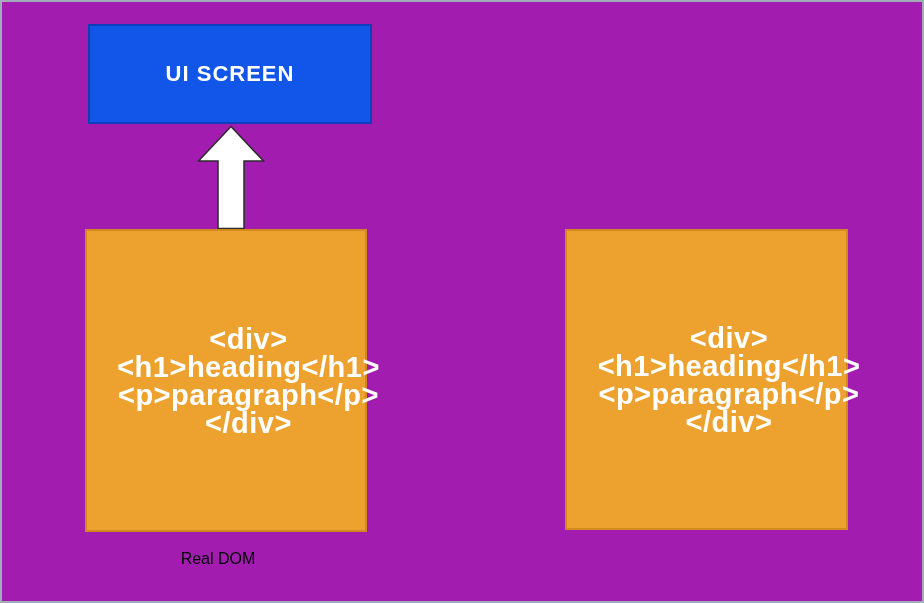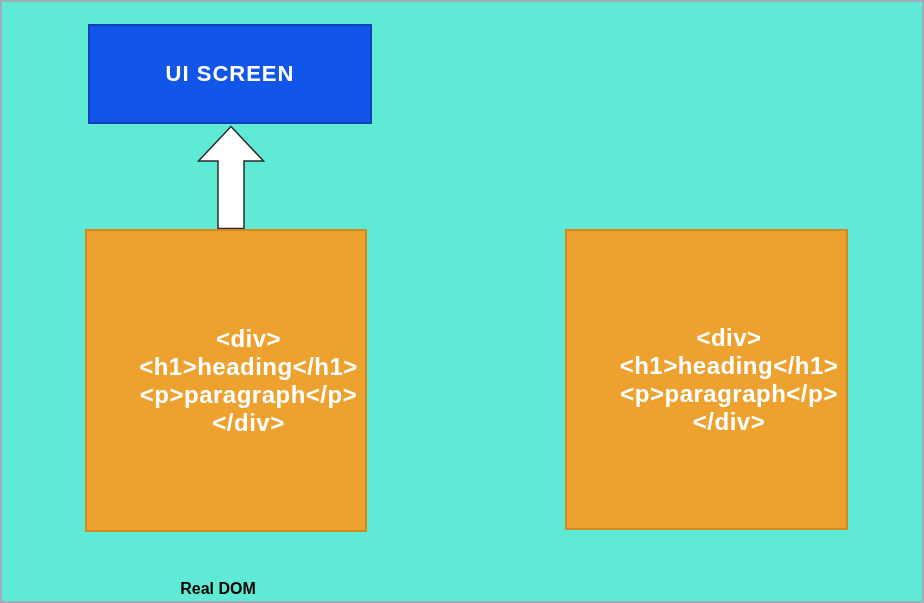--- a/index.html
+++ b/index.html
@@ -6,21 +6,21 @@
     margin: 0;
     padding: 0;
     background: #ffffff;
     font-family: "Liberation Sans", sans-serif;
   }
   .canvas {
     position: relative;
     width: 924px;
     height: 603px;
     box-sizing: border-box;
-    background: #5eead4;
+    background: #a21caf;
     border: 2px solid #a2abb8;
     overflow: hidden;
   }
   .ui-screen-box {
     position: absolute;
     left: 86px;
     top: 22px;
     width: 284px;
     height: 100px;
     box-sizing: border-box;
@@ -62,36 +62,35 @@
     height: 303px;
   }
   .virtual-dom-box {
     left: 563px;
     top: 227px;
     width: 283px;
     height: 301px;
   }
   .code-block {
     color: #ffffff;
-    font-size: 24px;
+    font-size: 29px;
     font-weight: bold;
     line-height: 28px;
     letter-spacing: 0.5px;
     white-space: nowrap;
     margin-left: 45px;
   }
   .code-line { display: block; }
   .dom-label {
     position: absolute;
     color: #000000;
     font-size: 16px;
-    font-weight: bold;
+    font-weight: normal;
     text-align: center;
     white-space: nowrap;
-    margin-top: 30px;
   }
   .real-dom-label {
     left: 83px;
     top: 548px;
     width: 266px;
   }
   .virtual-dom-label {
     left: 563px;
     top: 540px;
     width: 330px;

